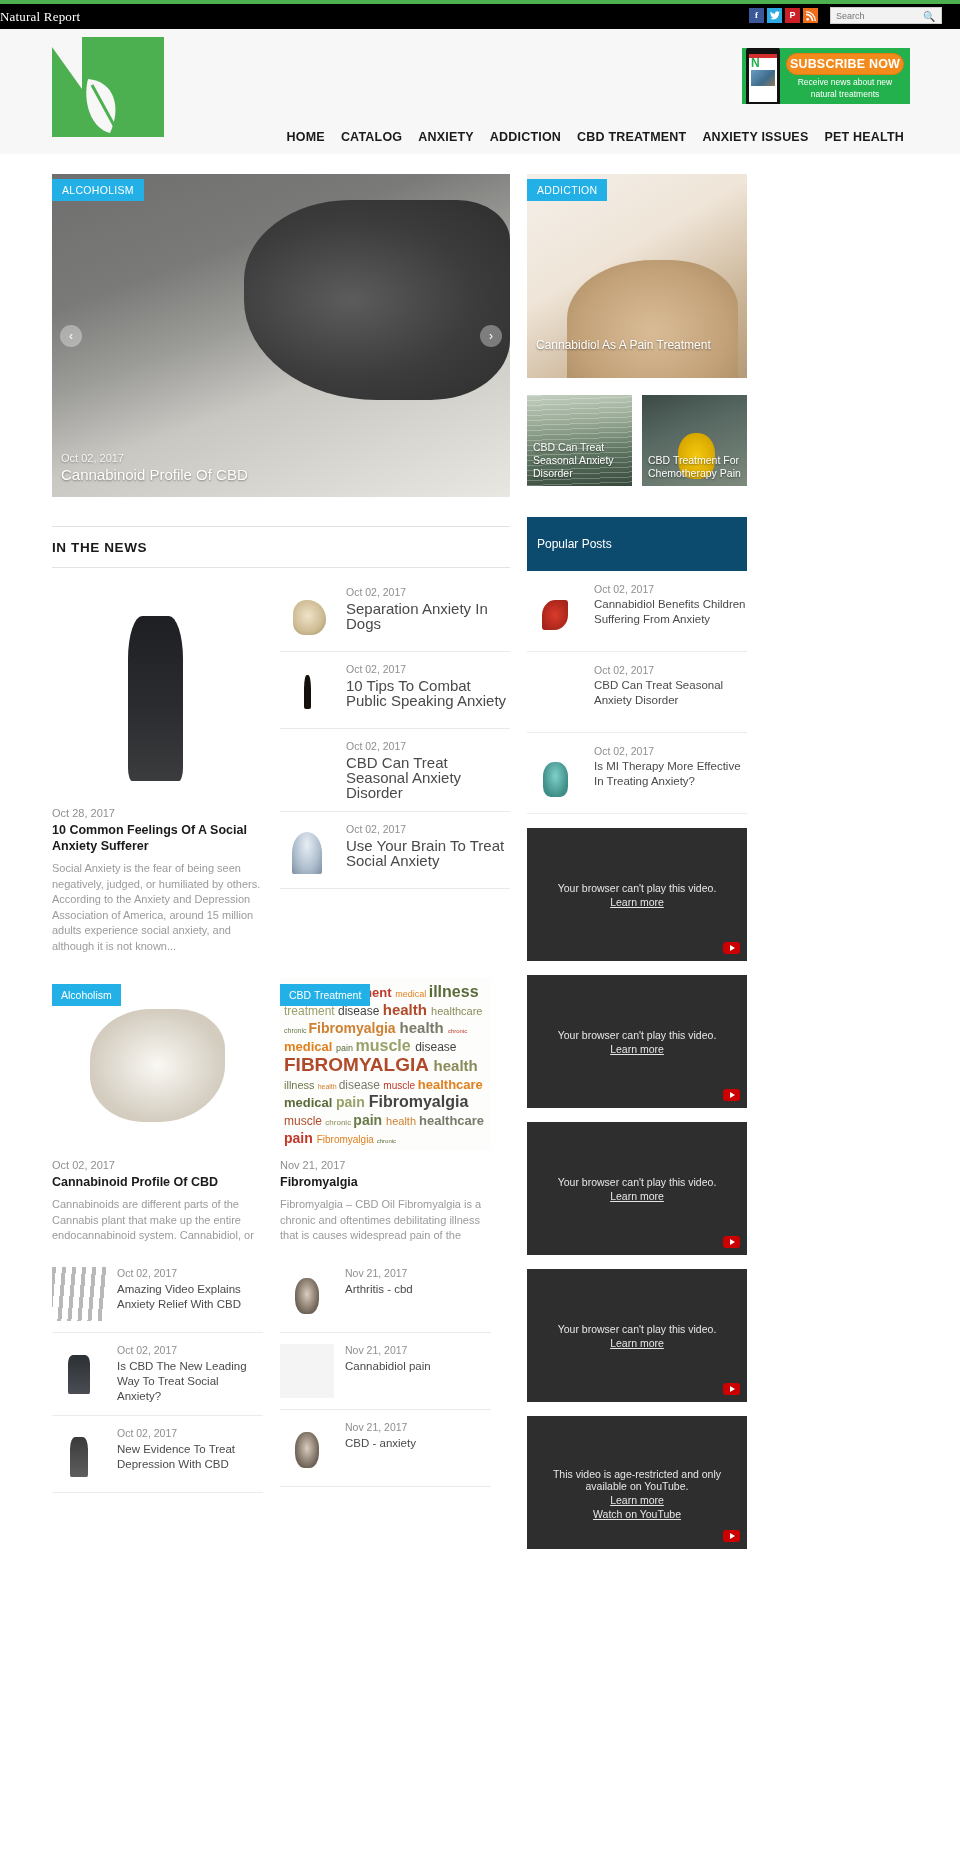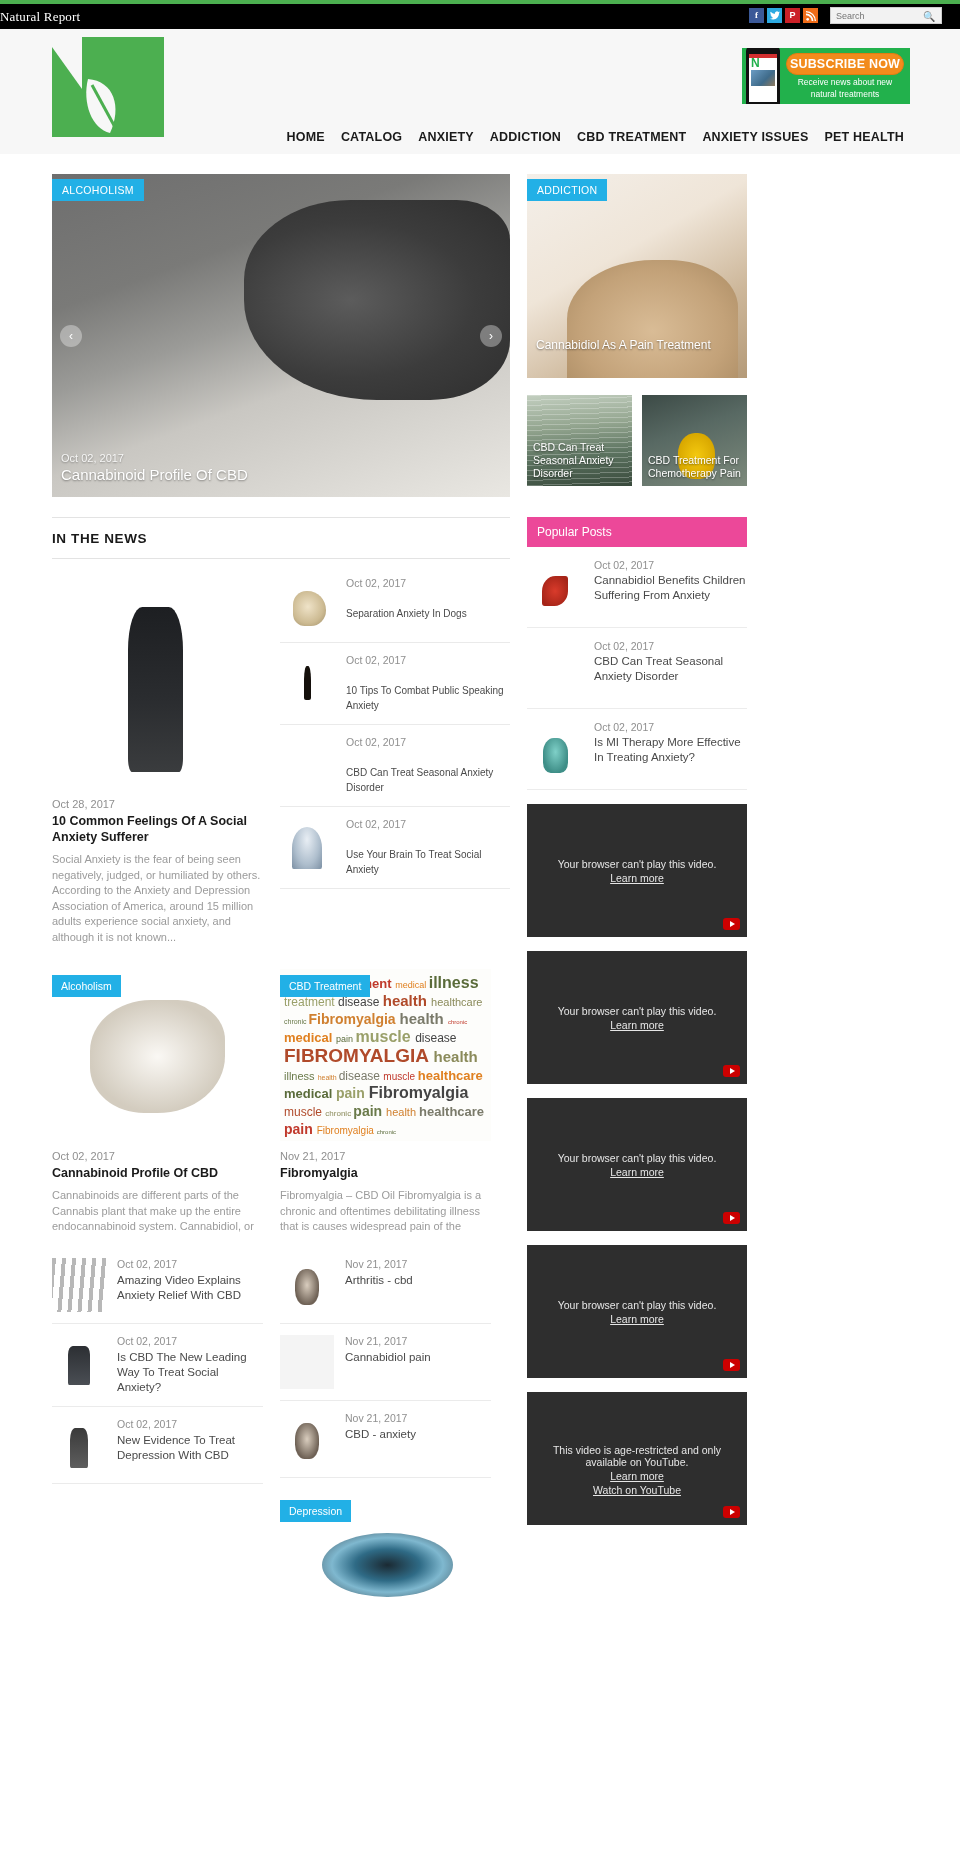--- a/index.html
+++ b/index.html
@@ -140,41 +140,41 @@
   
   .sidecard { position:relative; width:220px; height:204px; overflow:hidden; background:#ccc; }
   .sidecard .img { position:absolute; inset:0; }
   .sidecard .t { position:absolute; left:9px; bottom:26px; color:#fff; font-size:12px; z-index:4; text-shadow:0 1px 2px rgba(0,0,0,.45); }
   .minirow { display:flex; gap:10px; margin-top:17px; }
   .minicard { position:relative; width:105px; height:91px; overflow:hidden; background:#bbb; }
   .minicard .img { position:absolute; inset:0; }
   .minicard .t { position:absolute; left:6px; bottom:6px; right:5px; color:#fff; font-size:10.5px; line-height:13px; z-index:4; text-shadow:0 1px 2px rgba(0,0,0,.5); }
 
   
-  .secbar { border-top:1px solid #e3e3e3; border-bottom:1px solid #e3e3e3; margin-top:20px; padding:13px 0 12px; }
+  .secbar { border-top:1px solid #e3e3e3; border-bottom:1px solid #e3e3e3; margin-top:29px; padding:13px 0 12px; }
   .secbar h2 { font-size:13.5px; letter-spacing:.6px; color:#1a1a1a; }
 
   .dark-head {
-    background:#ec4899; color:#fff; font-size:12px; padding:8px 10px; margin-top:20px;
+    background:#0c4a6e; color:#fff; font-size:12px; padding:20px 10px; margin-top:20px;
   }
 
   
   .newsgrid { display:flex; gap:17px; padding-top:18px; }
   .feat { width:211px; }
   .feat .thumb { width:211px; height:212px; position:relative; overflow:hidden; }
   .meta-d { color:#8f8f8f; font-size:11px; margin-top:9px; }
   .meta-t { color:#1a1a1a; font-size:12.5px; font-weight:bold; line-height:16px; margin-top:3px; }
   .meta-x { color:#9b9b9b; font-size:11px; line-height:15.5px; margin-top:7px; }
 
   .list { width:230px; }
   .li { display:flex; gap:12px; padding:11px 0; border-bottom:1px solid #eaeaea; }
   .li:first-child { padding-top:0; }
   .li .lthumb { width:54px; height:54px; position:relative; overflow:hidden; flex:none; }
   .li .ld { color:#8f8f8f; font-size:10.5px; }
-  .li .lt { color:#4a4a4a; font-size:10px; line-height:15px; margin-top:17px; }
+  .li .lt { color:#4a4a4a; font-size:15px; line-height:15px; margin-top:3px; }
 
   
   .pp { }
   .pprow { display:flex; gap:11px; padding:12px 0; border-bottom:1px solid #ececec; }
   .pprow .pt { width:56px; height:56px; position:relative; overflow:hidden; flex:none; }
   .pprow .pd { color:#8f8f8f; font-size:10.5px; }
   .pprow .ptt { color:#4a4a4a; font-size:11.5px; line-height:15px; margin-top:2px; }
 
   
   .video {
@@ -443,24 +443,20 @@
               <div class="sli">
                 <div class="st">
                     <div class="img ph-face"></div>
                   </div>
                 <div>
                   <div class="sd">Nov 21, 2017</div>
                   <div class="stt">CBD - anxiety</div>
                 </div>
               </div>
             </div>
-            <div class="big" style="margin-top:16px;height:140px">
-              <div class="img ph-eye"></div>
-              <div class="badge2">Depression</div>
-            </div>
           </div>
 
         </div>
       </div>
 
       <div class="right">
         <div class="dark-head">Popular Posts</div>
         <div class="pp">
           <div class="pprow">
             <div class="pt">

